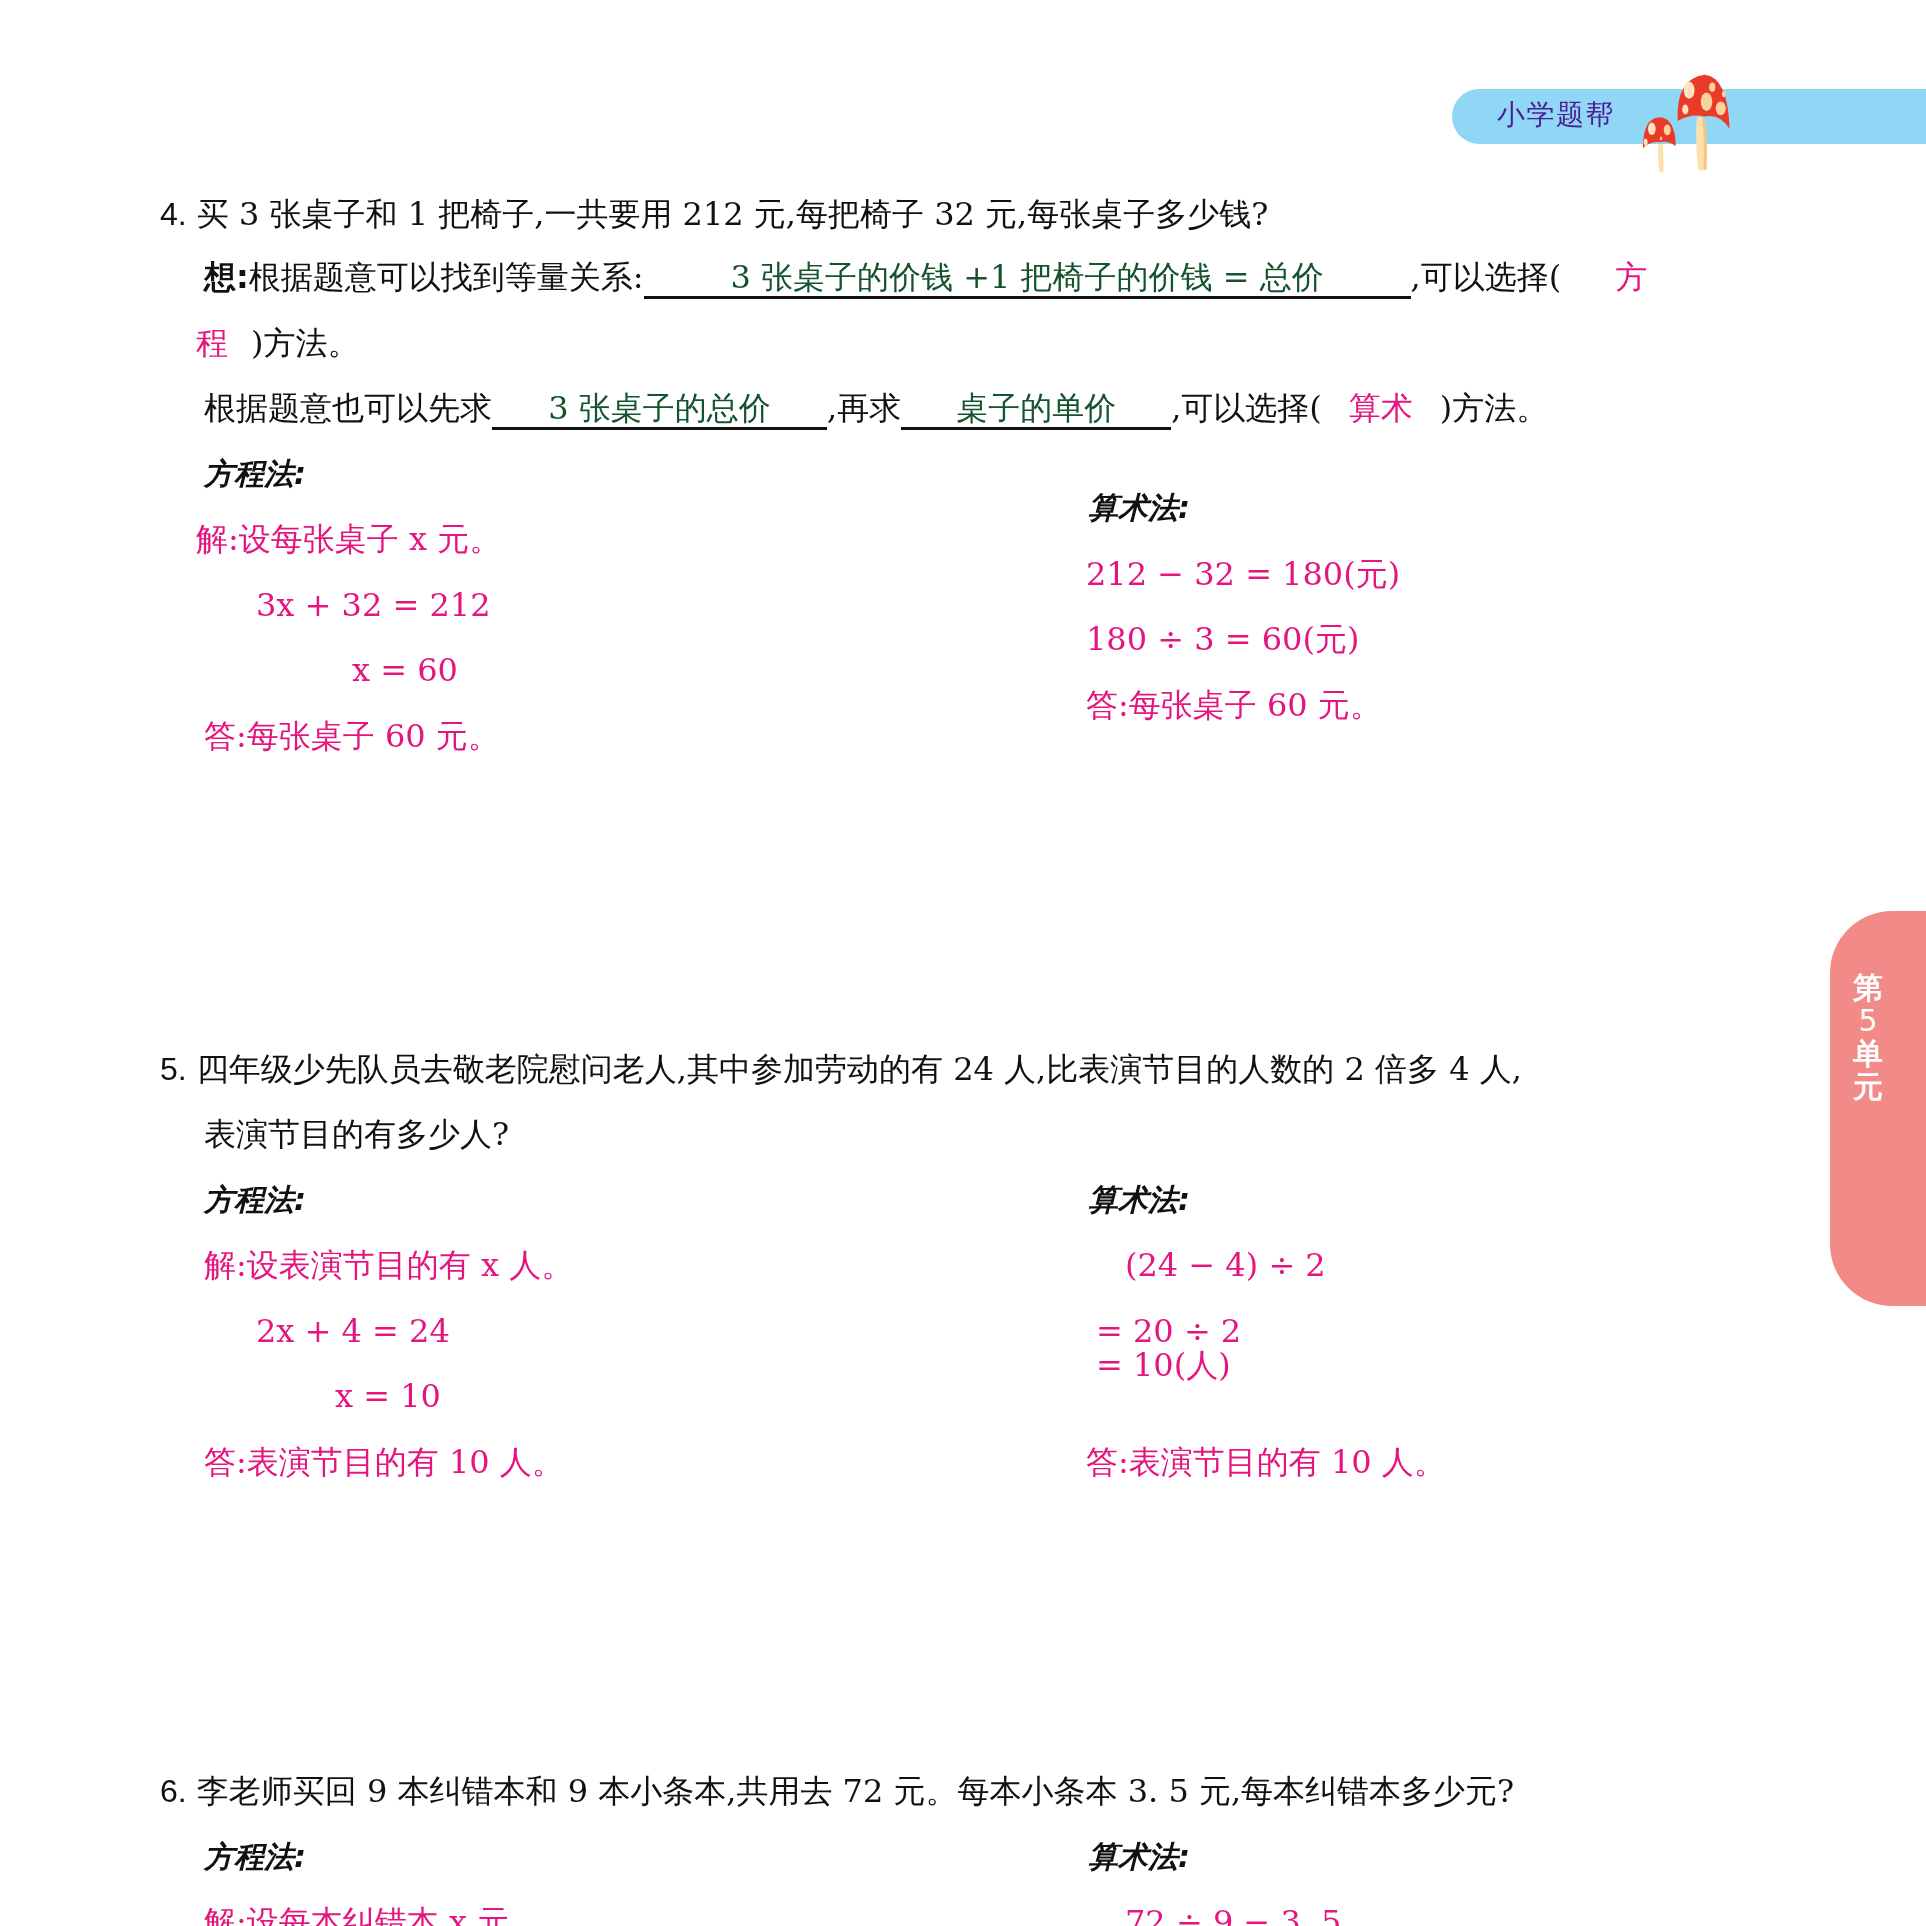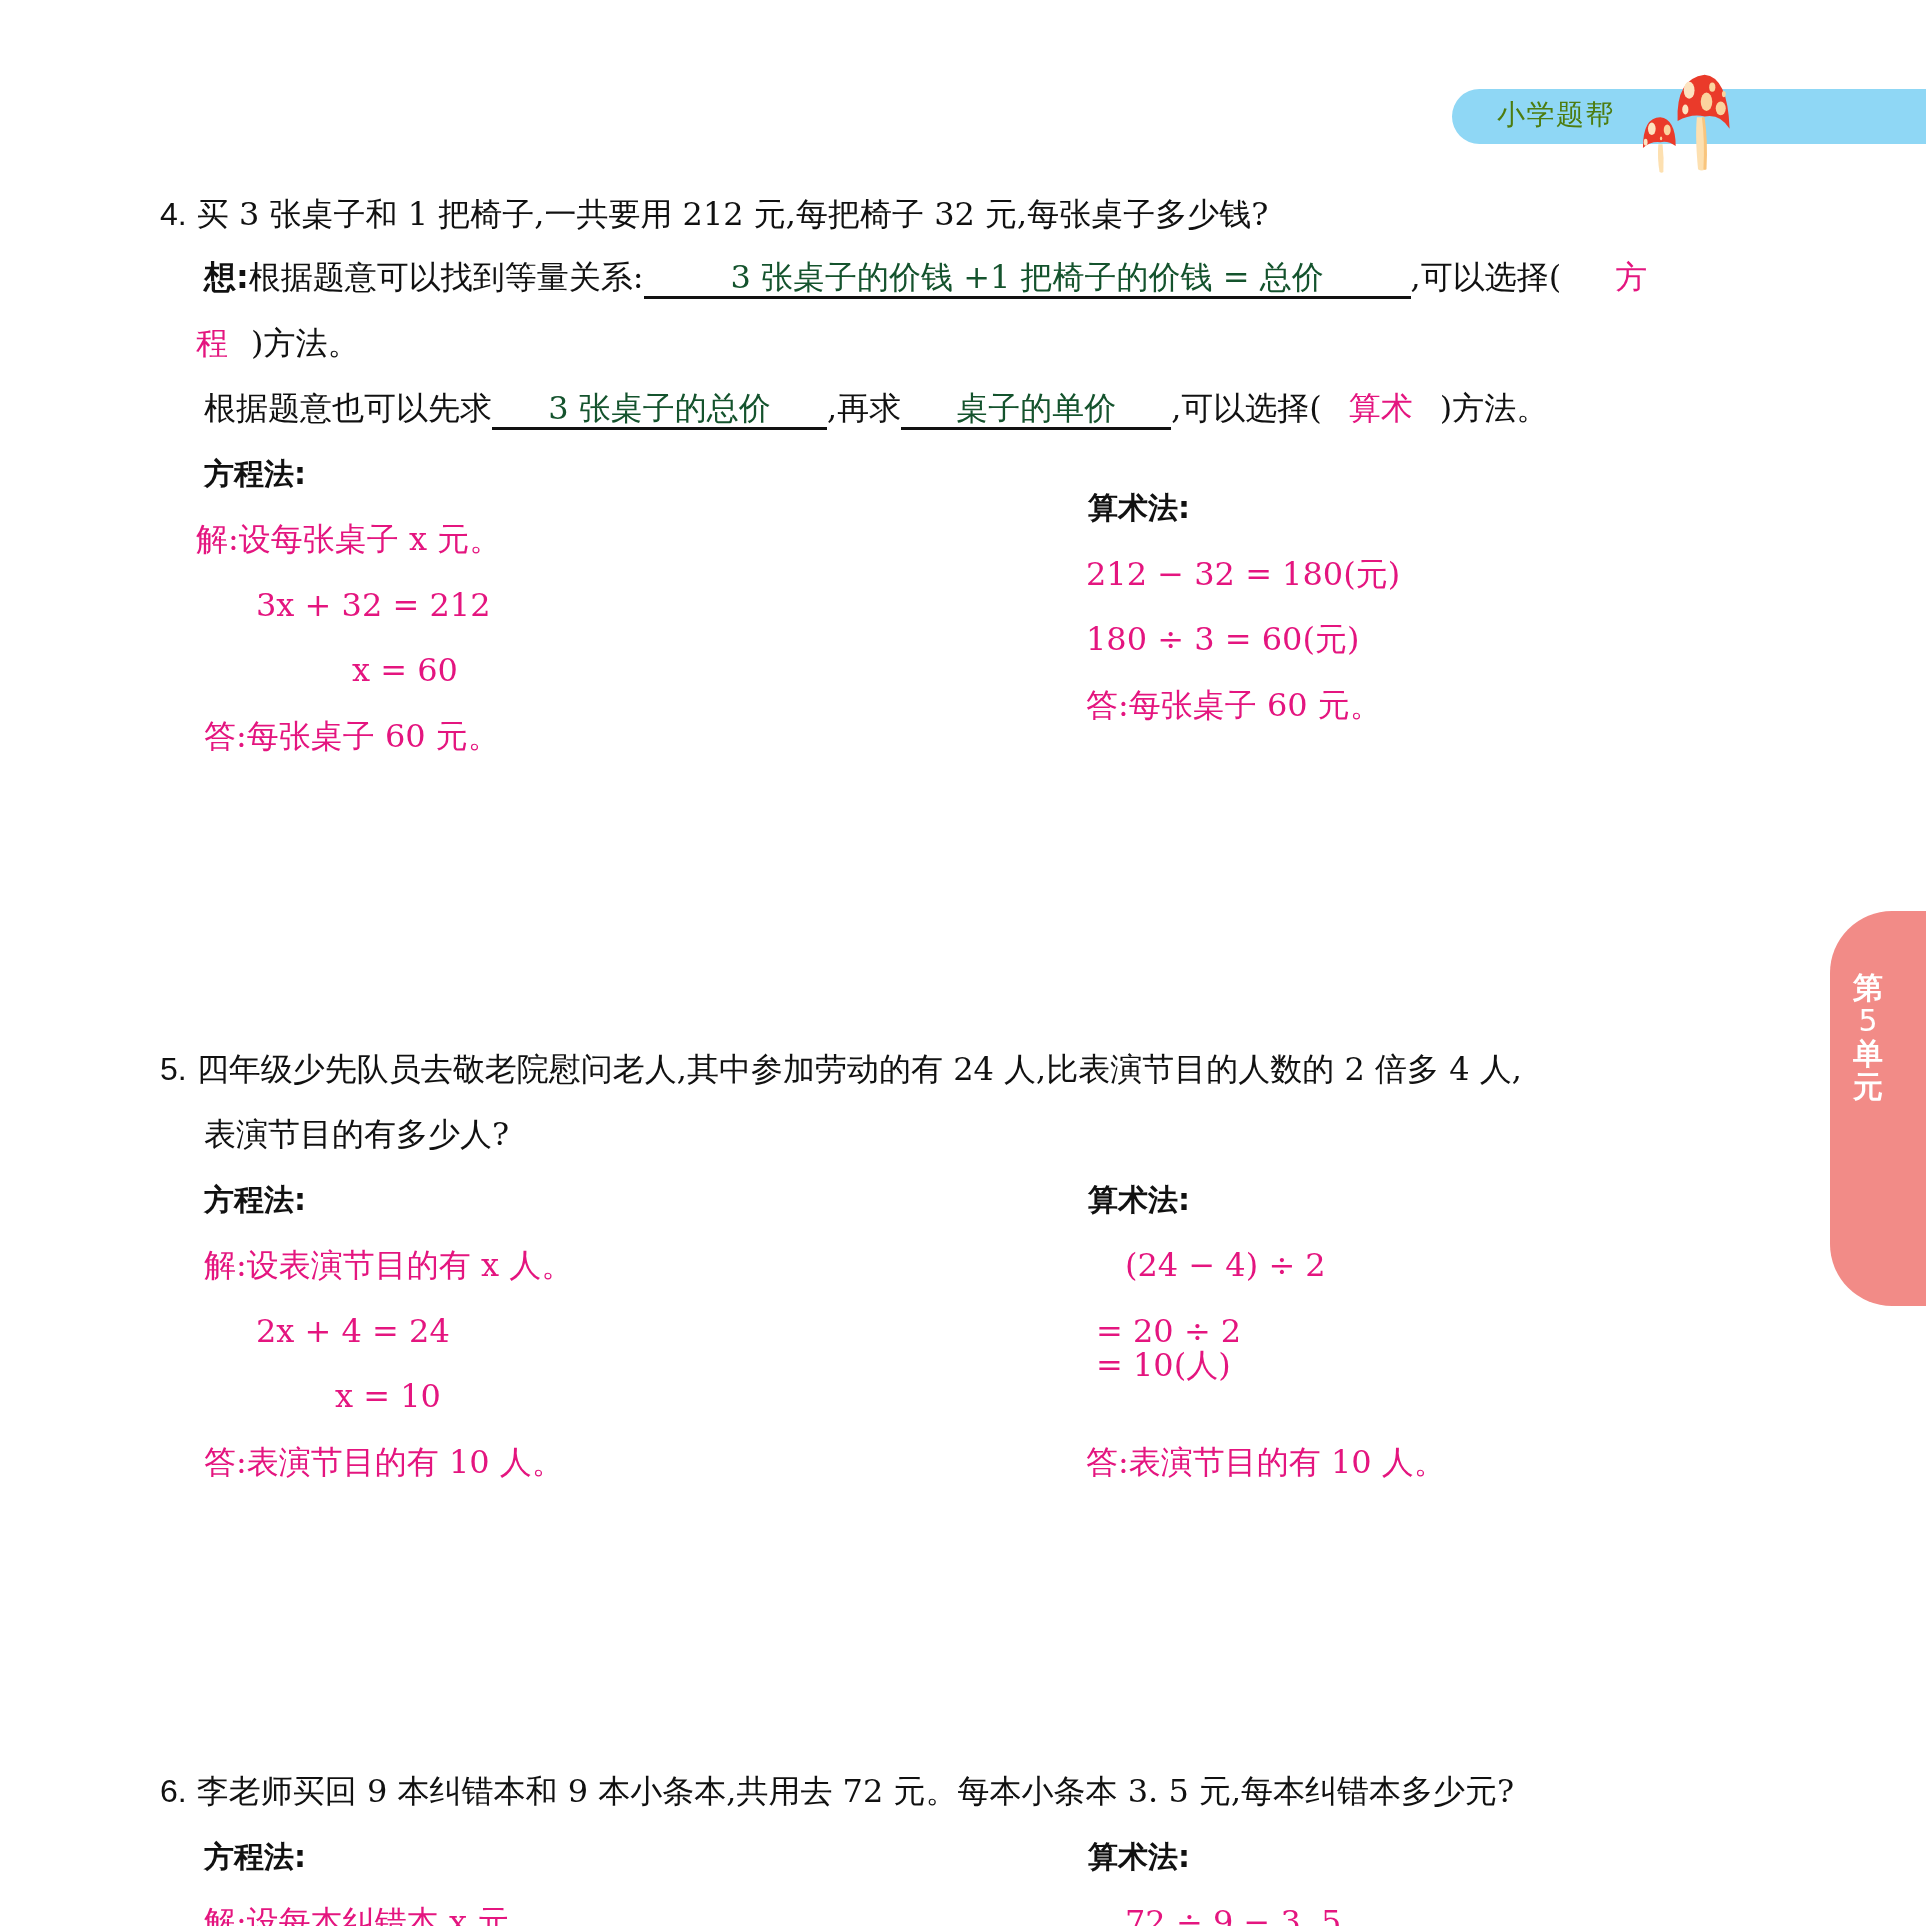--- a/index.html
+++ b/index.html
@@ -2,28 +2,28 @@
 <html style="font-size:6.2px"><head>
 <meta charset="utf-8">
 <style>
   html, body { margin:0; padding:0; background:#ffffff; }
   body { width:1968px; height:2731px; position:relative; overflow:hidden;
          font-family:"DejaVu Serif","Liberation Serif",serif; color:#111; }
   .abs { position:absolute; white-space:nowrap; }
   .q { font-size:32px; line-height:42px; color:#111; }
   .q b.num { font-family:"Liberation Sans","DejaVu Sans",sans-serif; font-weight:normal; }
   .ans { color:#e4157f; font-size:32px; line-height:42px; }
-  .label { font-family:"DejaVu Sans","Liberation Sans",sans-serif; font-weight:bold; font-size:30px; line-height:42px; color:#111; }
+  .label { font-family:"DejaVu Sans","Liberation Sans",sans-serif; font-weight:bold; font-size:30px; line-height:42px; color:#111;font-style:italic; }
   .blank { display:inline-block; border-bottom:3.1px solid #111; text-align:center; color:#14532d; line-height:37px; }
   .paren-ans { color:#e4157f; }
   
   .hdr-bar { position:absolute; left:1452px; top:89px; width:516px; height:55px;
              background:#8fd7f5; border-radius:28px 0 0 28px; }
   .hdr-title { position:absolute; left:1497px; top:96px; font-family:"DejaVu Sans",sans-serif;
-               font-size:28px; color:#4d7c0f; letter-spacing:1.5px; }
+               font-size:28px; color:#4c1d95; letter-spacing:1.5px; }
   
   .side-tab { position:absolute; left:1830px; top:911px; width:138px; height:395px;
               background:#f28b87; border-radius:62px 0 0 62px; }
   .side-text { position:absolute; left:1847px; top:971px; width:42px; text-align:center;
                font-family:"DejaVu Sans",sans-serif; font-weight:bold; font-size:30px;
                color:#fff; line-height:33px; }
 </style>
 </head>
 <body>
 

